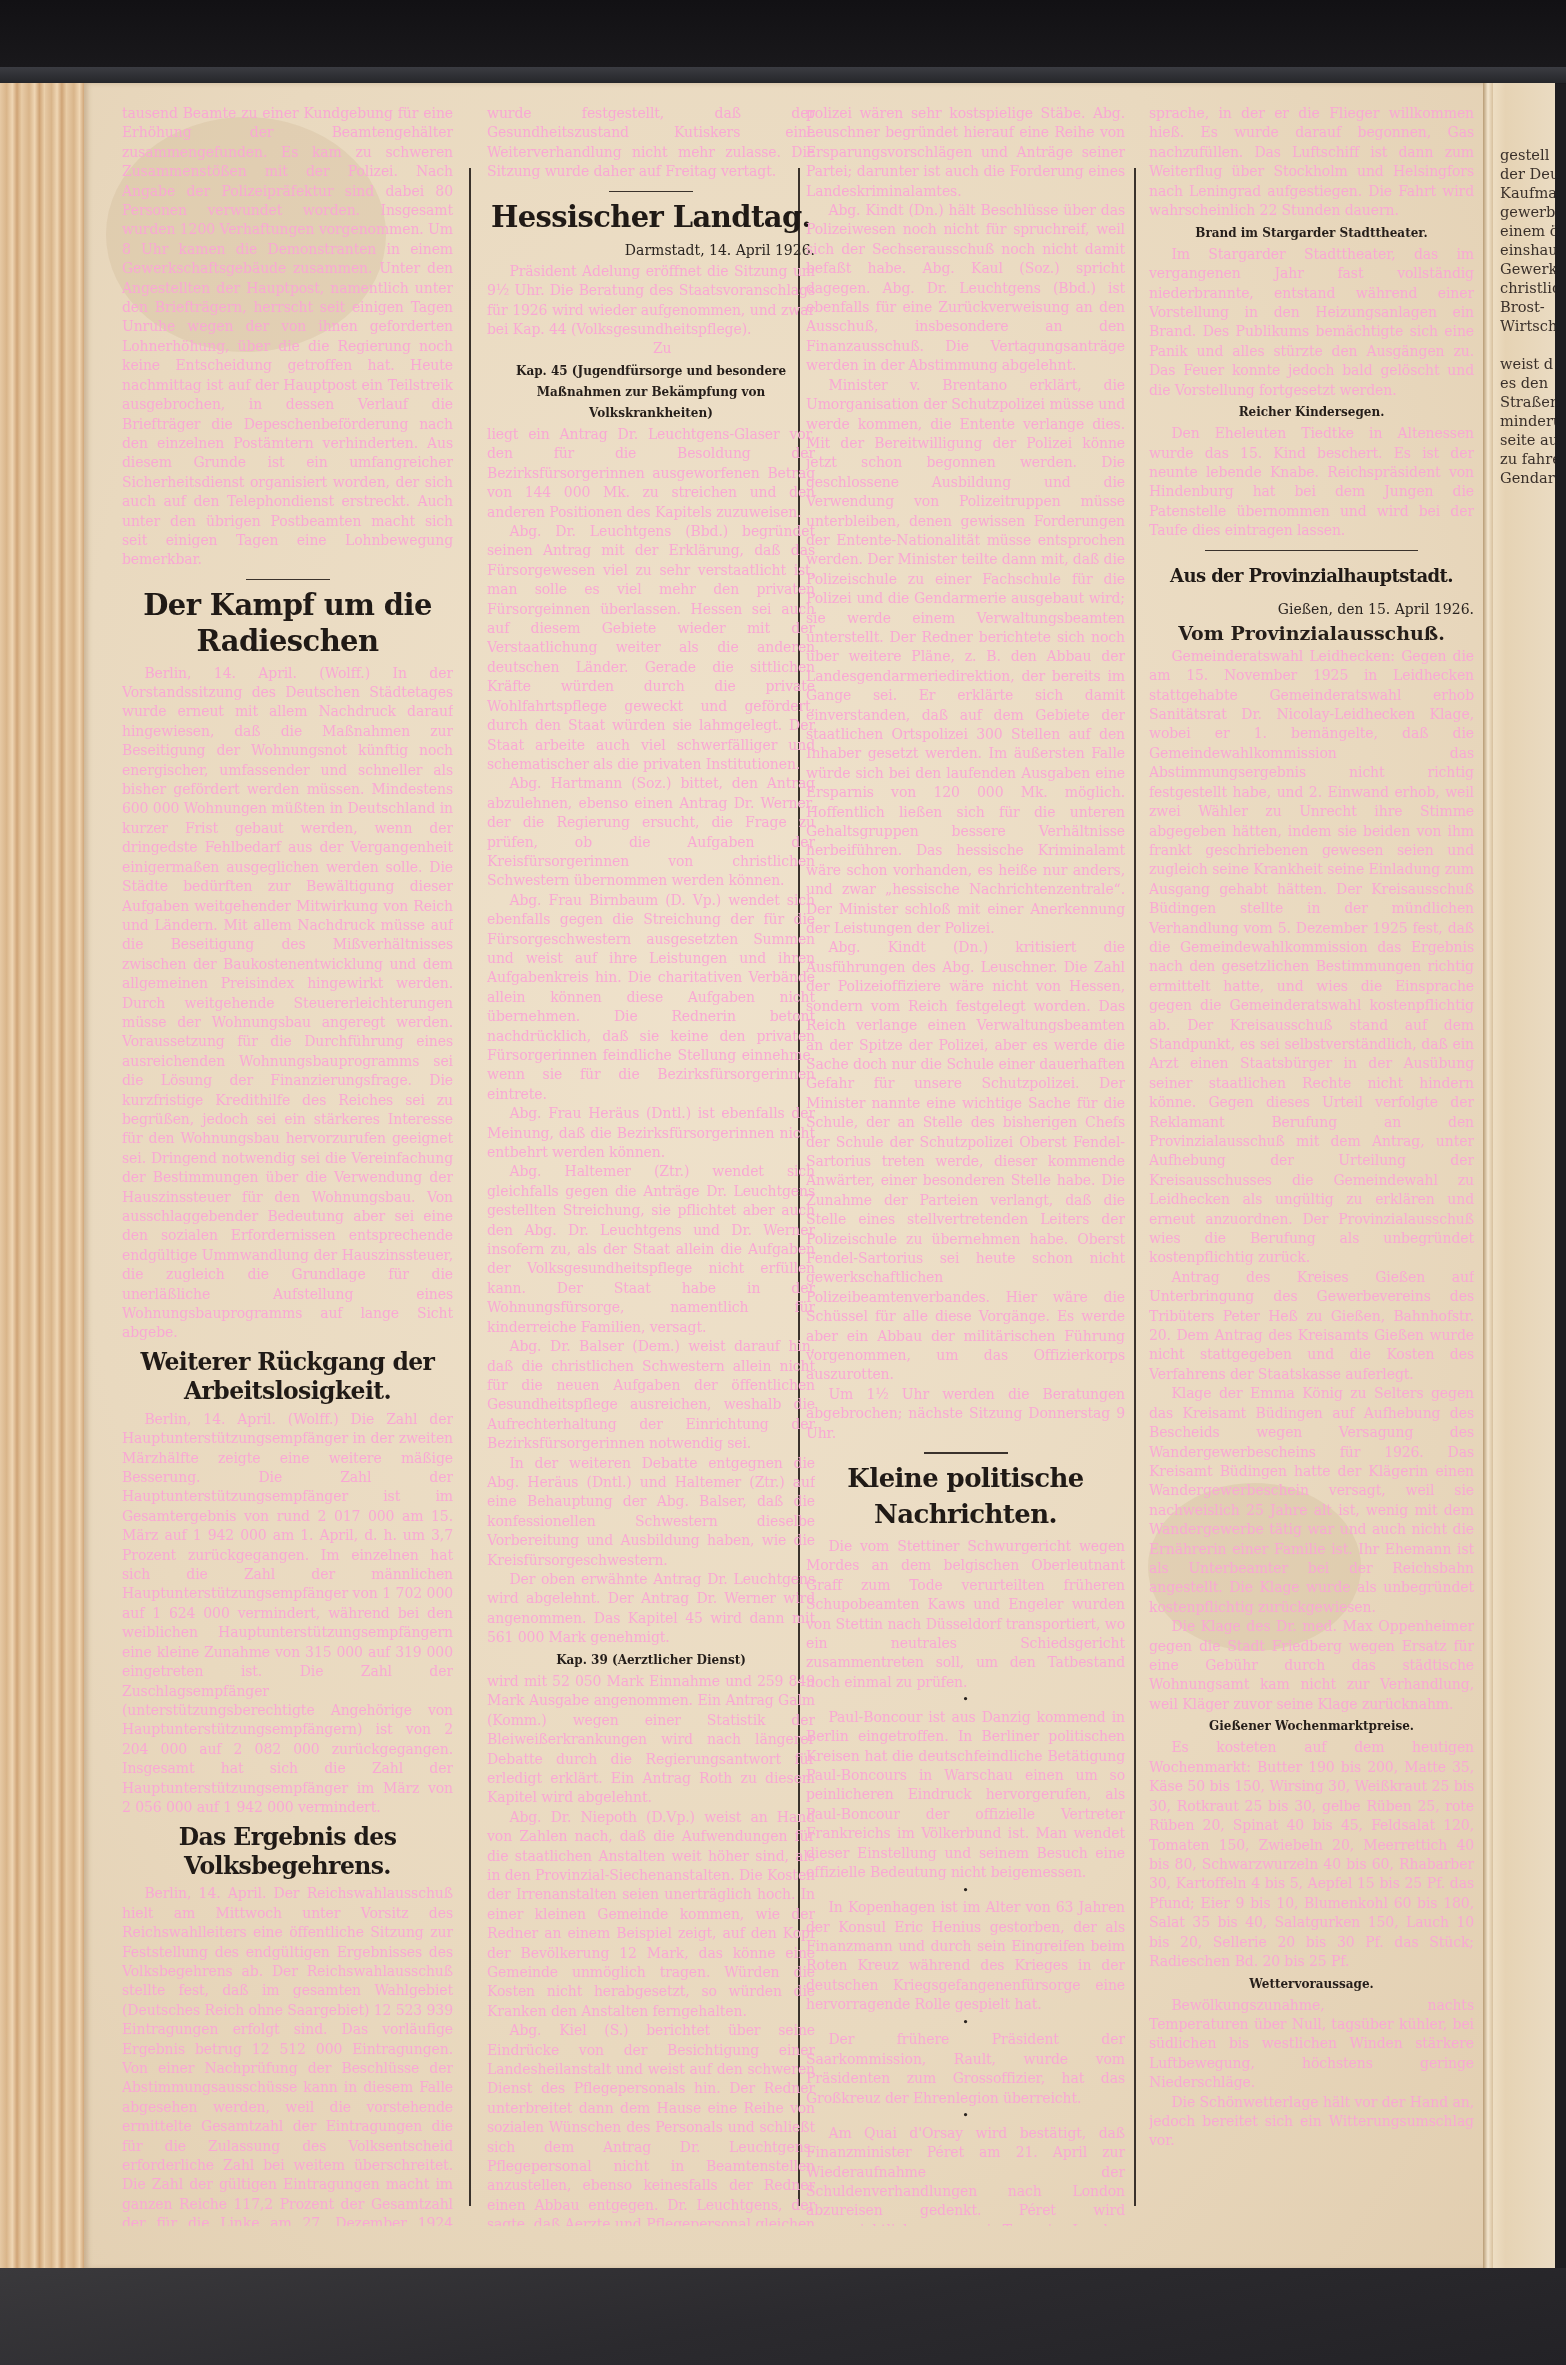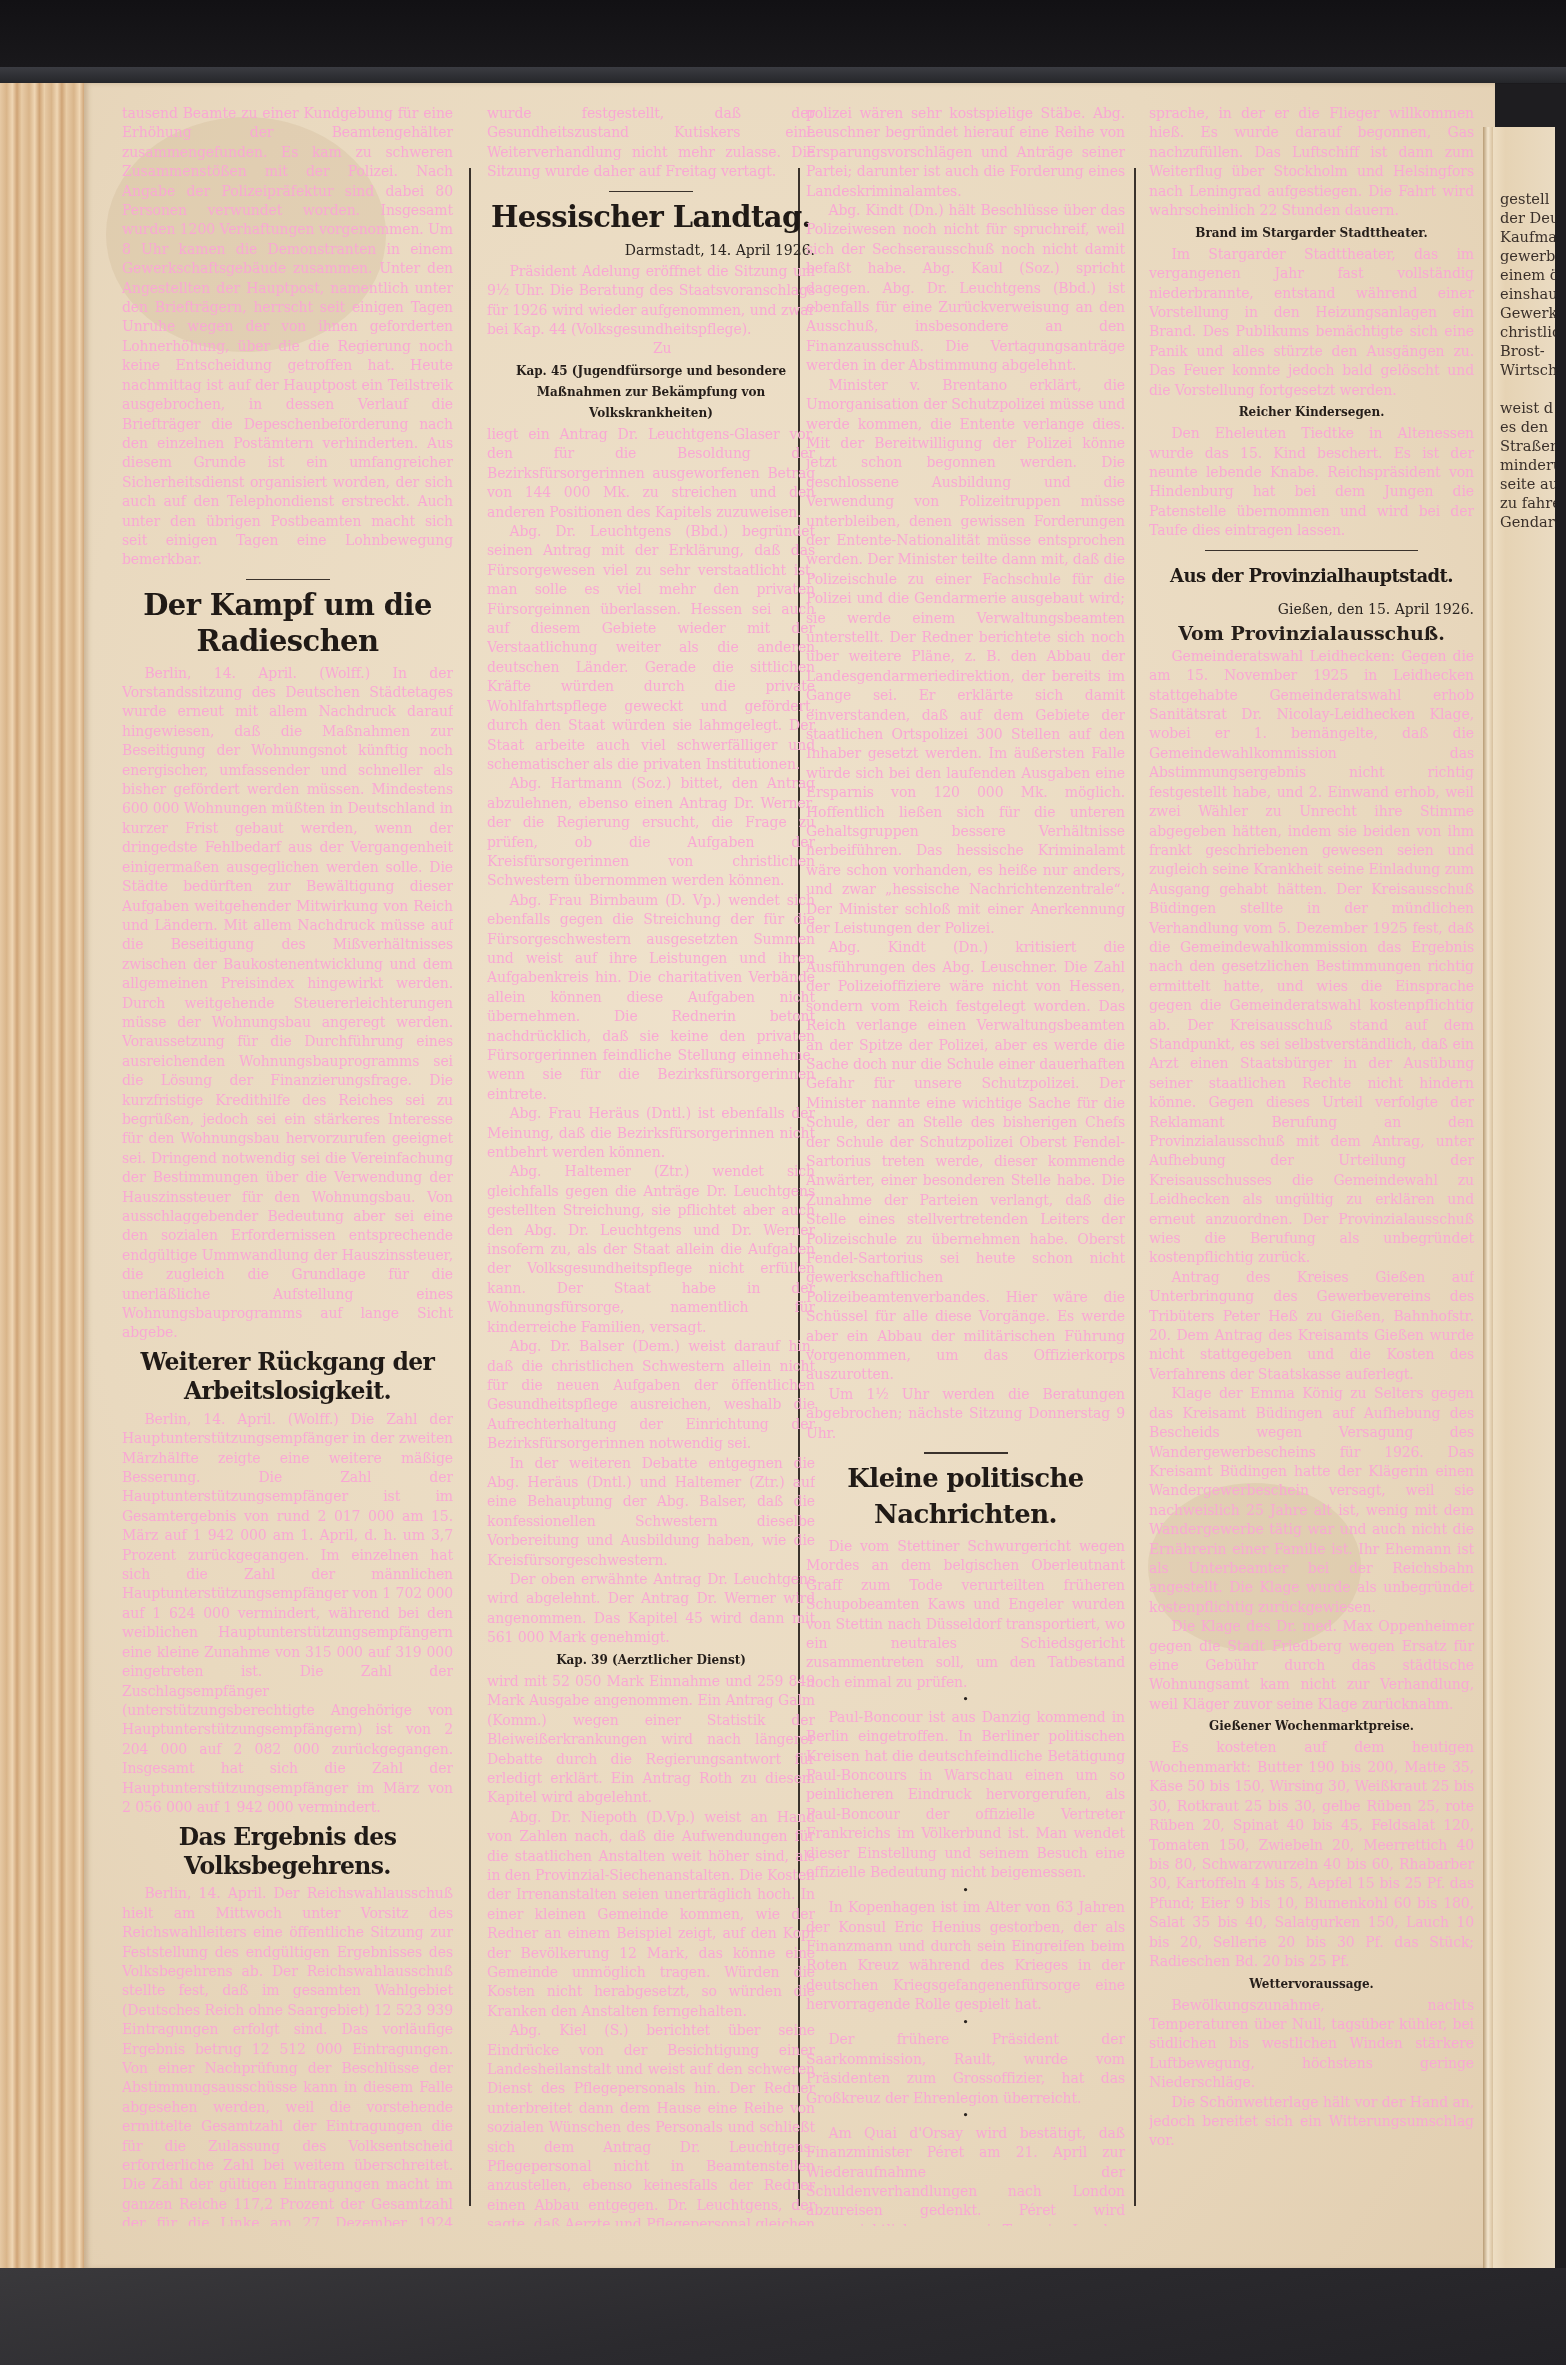--- a/index.html
+++ b/index.html
@@ -15,21 +15,21 @@
 
   .page-edges { position: absolute; left: 0; top: 83px; width: 84px; height: 2186px;
     background: repeating-linear-gradient(90deg, #e6c9a4 0px, #d9b58a 6.7px, #efd6b4 12.3px, #cfa476 17px, #ecd2ad 22.4px);
   }
   .page { position: absolute; left: 84px; top: 83px; width: 1411px; height: 2186px;
     background: radial-gradient(ellipse at 45% 40%, #efe2cc 0%, #e9d9bf 60%, #e2ceb0 100%);
     box-shadow: inset 3.4px 0 5.6px rgba(120,80,40,0.25);
   }
   .next-page { position: absolute; left: 1483px; top: 83px; width: 72px; height: 2186px;
     background: linear-gradient(90deg, #c9b595 0px, #efe0c6 7.8px, #e6d3b4 22.4px, #eadbc2 100%);
-    overflow: hidden; margin-top: 44px; }
+    overflow: hidden; }
   .next-page .fold { position: absolute; left: 0; top: 0; width: 10px; height: 100%;
     background: linear-gradient(90deg, #b89c75, #f3e6cf, #d7c09d); }
   .next-page .frag { position: absolute; left: 17px; font-size: 14.6px; line-height: 19px;
     color: #3a302a; white-space: pre; }
 
   .col { position: absolute; top: 104px; height: 2122px; overflow: hidden; }
   .col1 { left: 122px; width: 331px; }
   .col2 { left: 487px; width: 328px; }
   .col3 { left: 806px; width: 319px; }
   .col4 { left: 1149px; width: 325px; }

